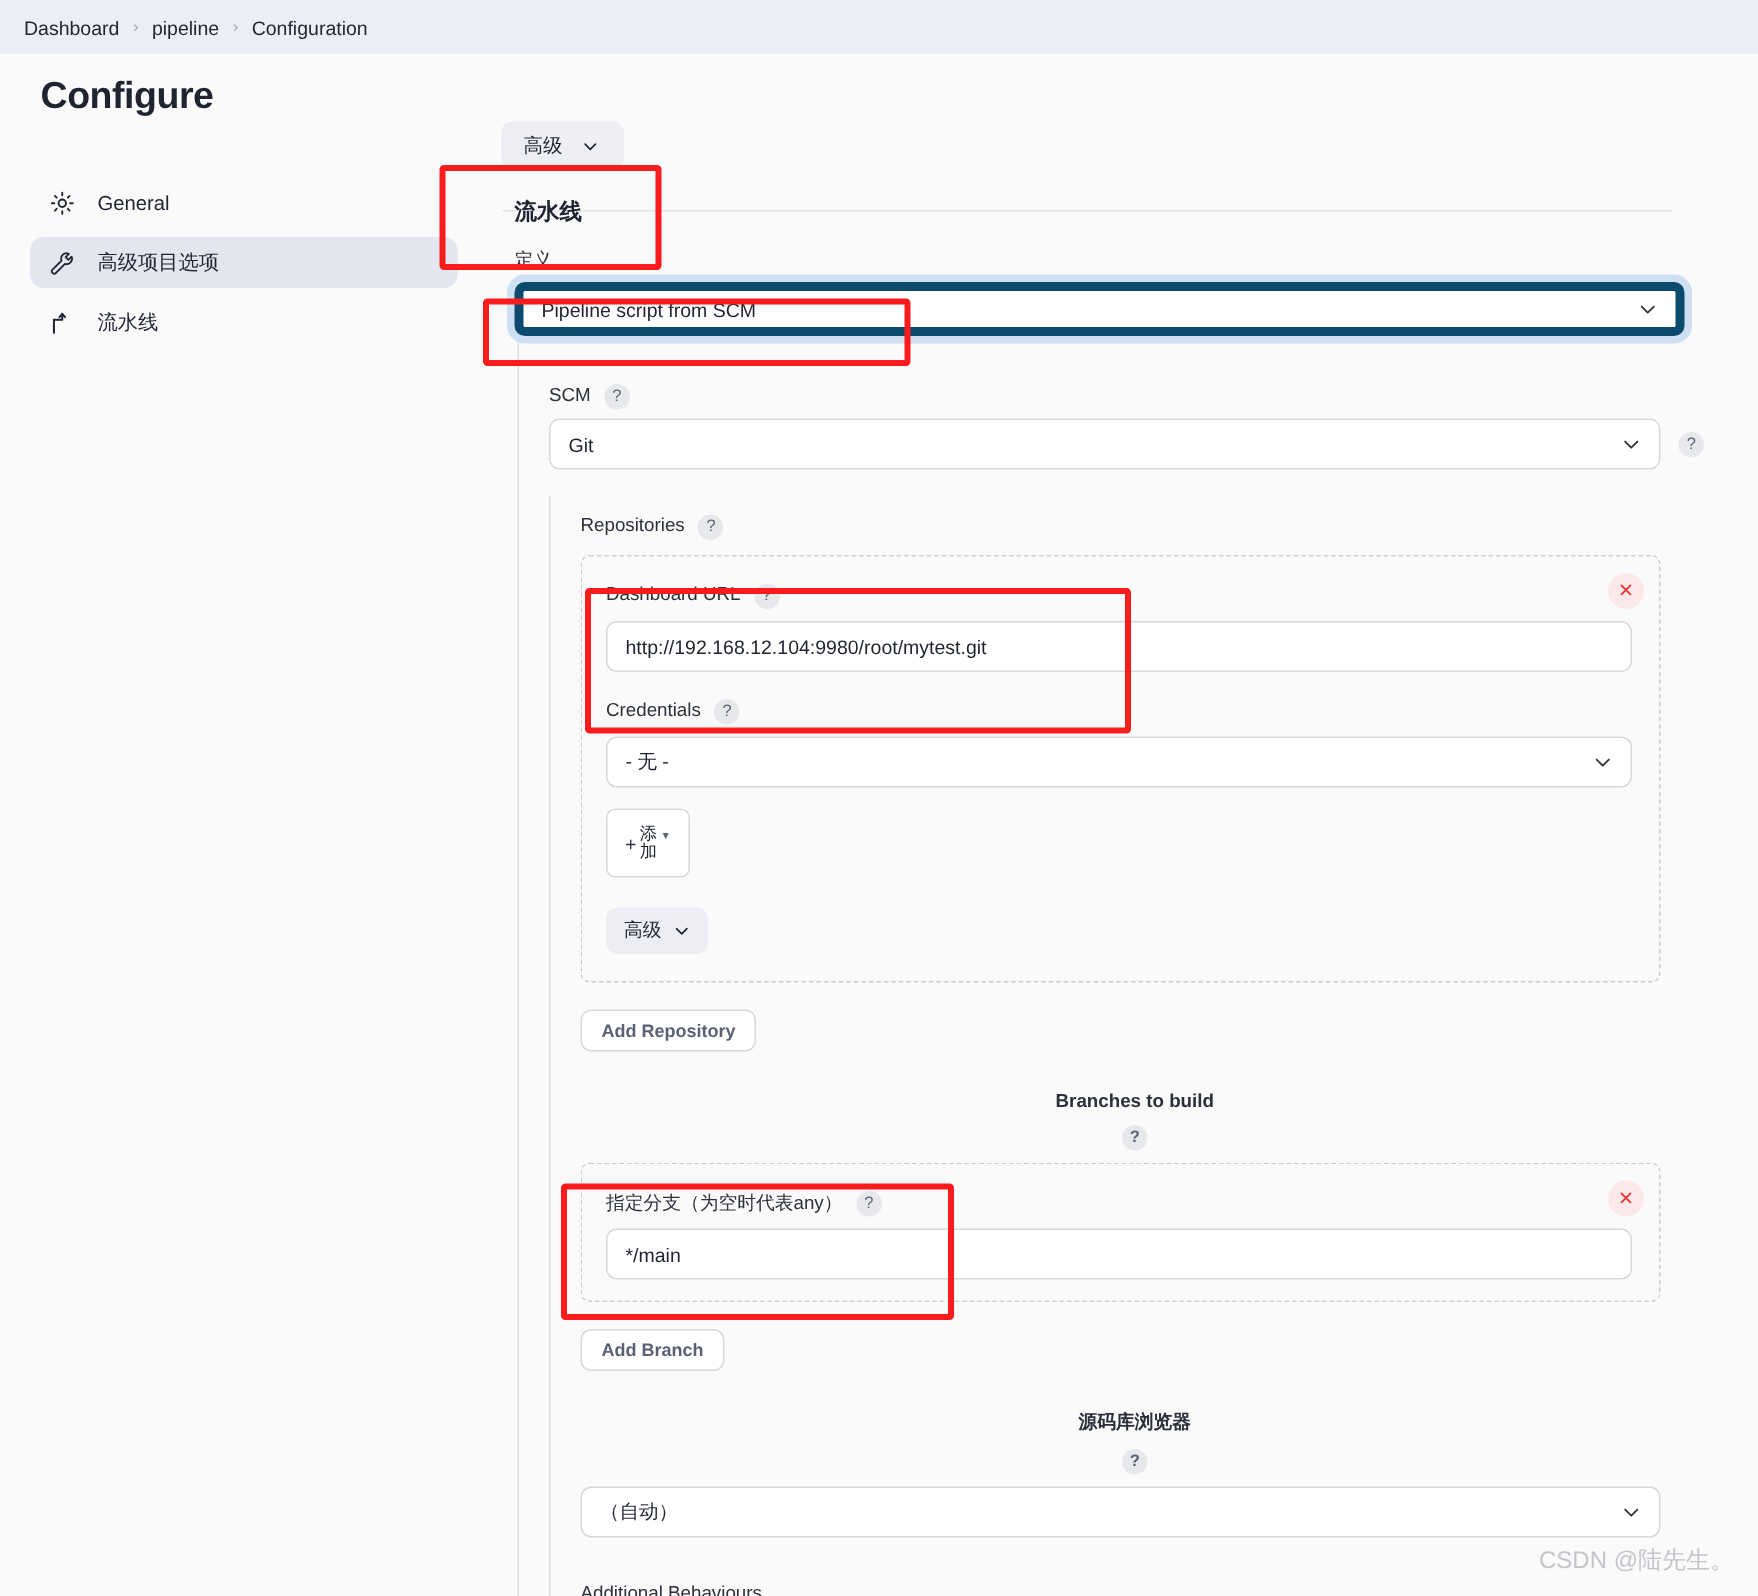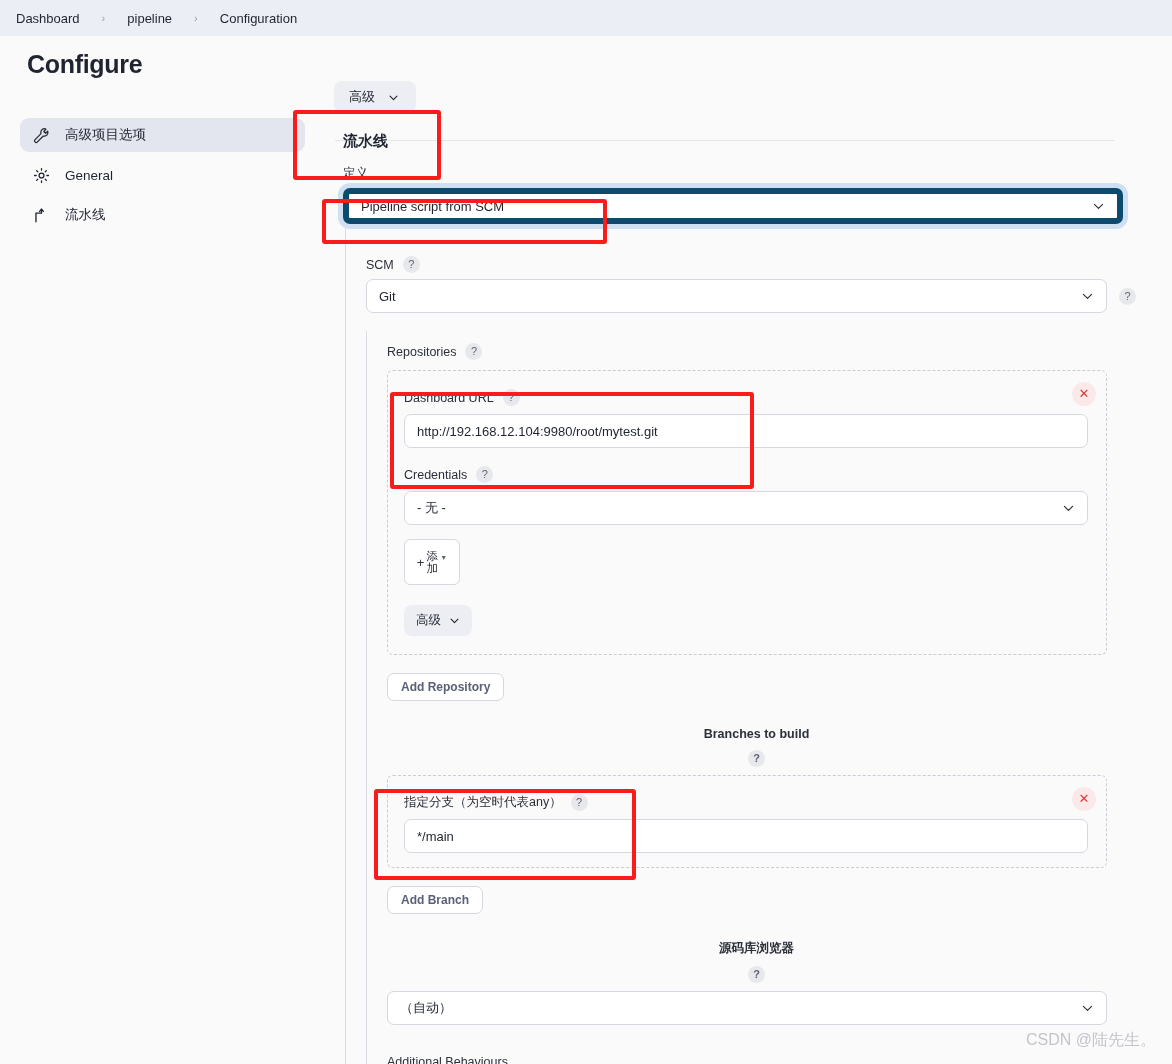--- a/index.html
+++ b/index.html
@@ -14,21 +14,21 @@
     position: relative;
   }
 
   
   .breadcrumb-bar {
     height: 36px;
     background: #eceef5;
     display: flex;
     align-items: center;
     padding-left: 16px;
-    gap: 22px;
+    gap: 9px;
     font-size: 13px;
     color: #2b3039;
   }
   .crumb { color: #1f2430; text-decoration: none; }
   .crumb-sep { color: #9aa0ad; font-size: 11px; }
 
   
   .page-head {
     position: relative;
     height: 64px;
@@ -94,21 +94,21 @@
     font-size: 15px;
     font-weight: bold;
     margin: 0 0 0 8px;
     padding-top: 12px;
   }
   .field-label {
     font-size: 12.5px;
     color: #2b3039;
     margin: 14px 0 6px 8px;
     display: flex;
-    align-items: center;
+    align-items: flex-start;
     gap: 9px;
   }
   .help {
     width: 17px; height: 17px;
     border-radius: 50%;
     background: #e6e8ec;
     color: #5e6472;
     font-size: 11px;
     line-height: 17px;
     text-align: center;
@@ -297,33 +297,33 @@
       <path d="M3 6 L8 11 L13 6" fill="none" stroke="currentColor" stroke-width="1.6" stroke-linecap="round" stroke-linejoin="round"></path>
     </svg>
   </button>
   <div class="hdr-divider"></div>
 </div>
 
 <div class="body-wrap">
 
   <div class="sidebar">
 
-    <div class="side-item active">
-      <svg class="side-ico" viewBox="0 0 24 24">
-        <path d="M15.6 3.4a4.6 4.6 0 0 0-4.2 6.3L3.6 17.5a1.6 1.6 0 0 0 0 2.3l.6.6a1.6 1.6 0 0 0 2.3 0l7.8-7.8a4.6 4.6 0 0 0 5.6-6.1l-2.7 2.7-2.3-2.3 2.7-2.7a4.6 4.6 0 0 0-2-.8z" fill="none" stroke="currentColor" stroke-width="1.5" stroke-linejoin="round"></path>
-      </svg>
-      <span>高级项目选项</span>
-    </div>
-
     <div class="side-item">
       <svg class="side-ico" viewBox="0 0 24 24">
         <circle cx="12" cy="12" r="3.1" fill="none" stroke="currentColor" stroke-width="1.6"></circle>
         <path d="M12 3.2v2.1M12 18.7v2.1M3.2 12h2.1M18.7 12h2.1M5.8 5.8l1.5 1.5M16.7 16.7l1.5 1.5M18.2 5.8l-1.5 1.5M7.3 16.7l-1.5 1.5" fill="none" stroke="currentColor" stroke-width="1.6" stroke-linecap="round"></path>
       </svg>
       <span>General</span>
+    </div>
+
+    <div class="side-item active">
+      <svg class="side-ico" viewBox="0 0 24 24">
+        <path d="M15.6 3.4a4.6 4.6 0 0 0-4.2 6.3L3.6 17.5a1.6 1.6 0 0 0 0 2.3l.6.6a1.6 1.6 0 0 0 2.3 0l7.8-7.8a4.6 4.6 0 0 0 5.6-6.1l-2.7 2.7-2.3-2.3 2.7-2.7a4.6 4.6 0 0 0-2-.8z" fill="none" stroke="currentColor" stroke-width="1.5" stroke-linejoin="round"></path>
+      </svg>
+      <span>高级项目选项</span>
     </div>
 
     <div class="side-item">
       <svg class="side-ico" viewBox="0 0 24 24">
         <path d="M5 20V9h7V4" fill="none" stroke="currentColor" stroke-width="1.7" stroke-linecap="round" stroke-linejoin="round"></path>
         <path d="M9.6 6.8L12 4.2l2.4 2.6" fill="none" stroke="currentColor" stroke-width="1.7" stroke-linecap="round" stroke-linejoin="round"></path>
       </svg>
       <span>流水线</span>
     </div>
 

